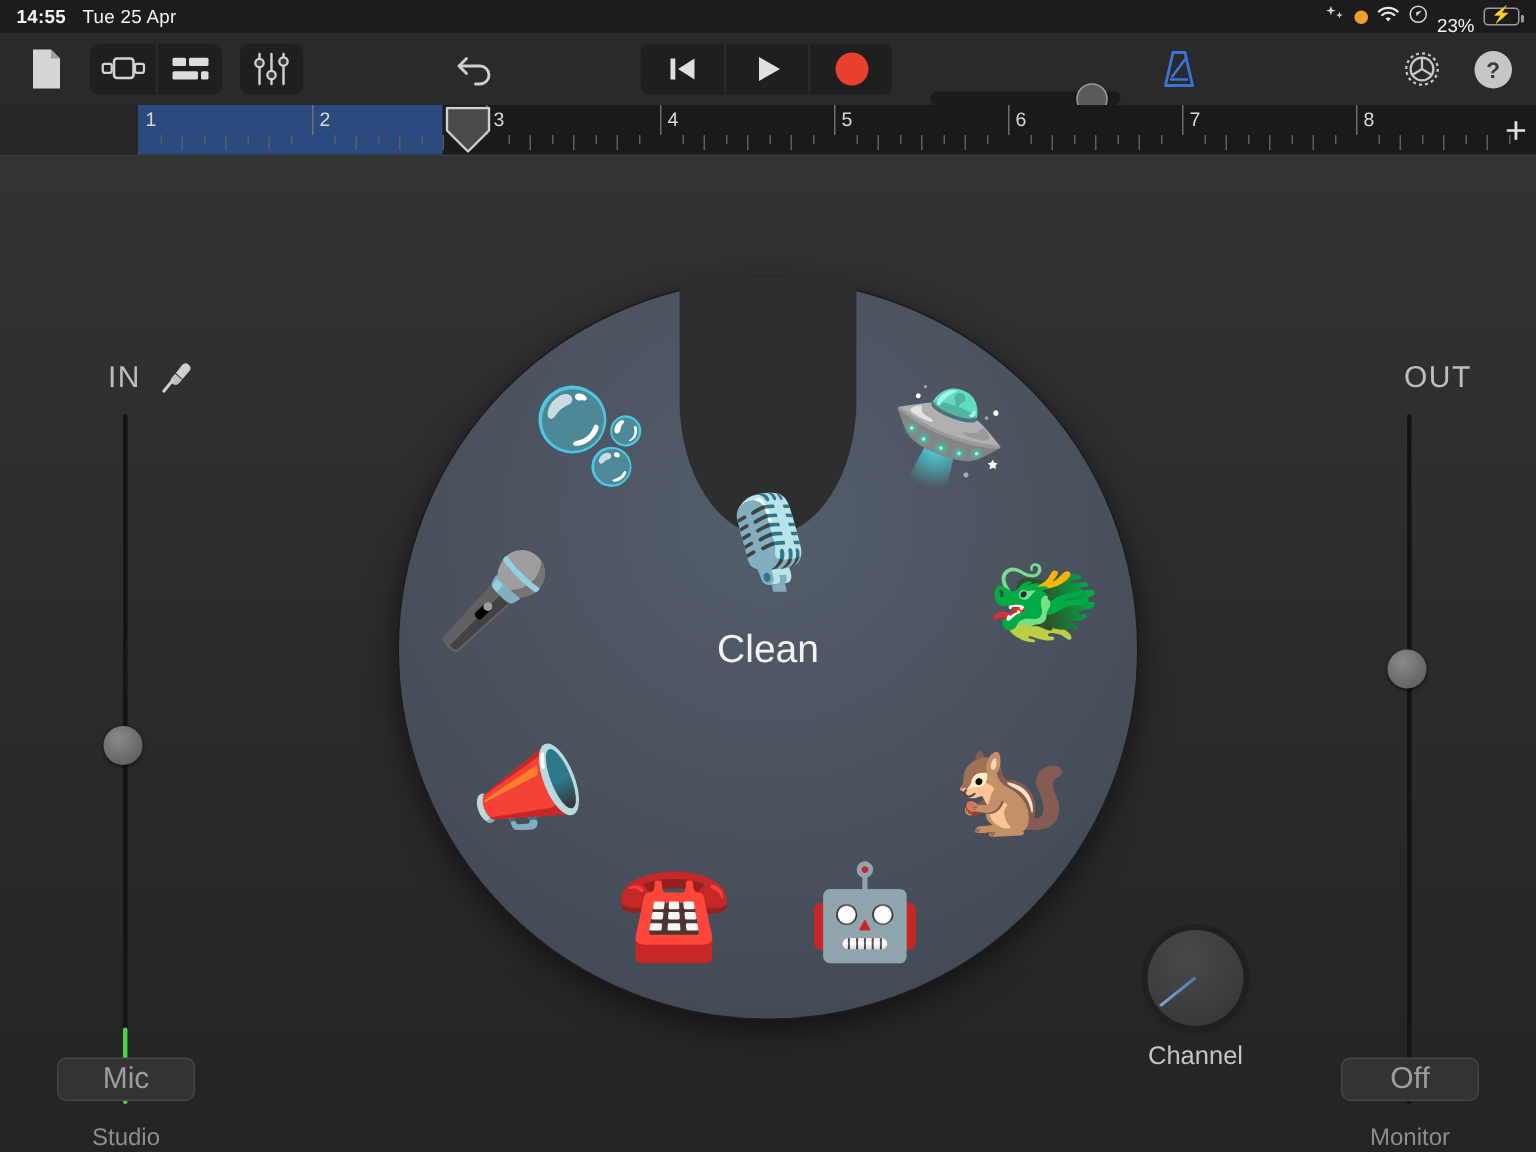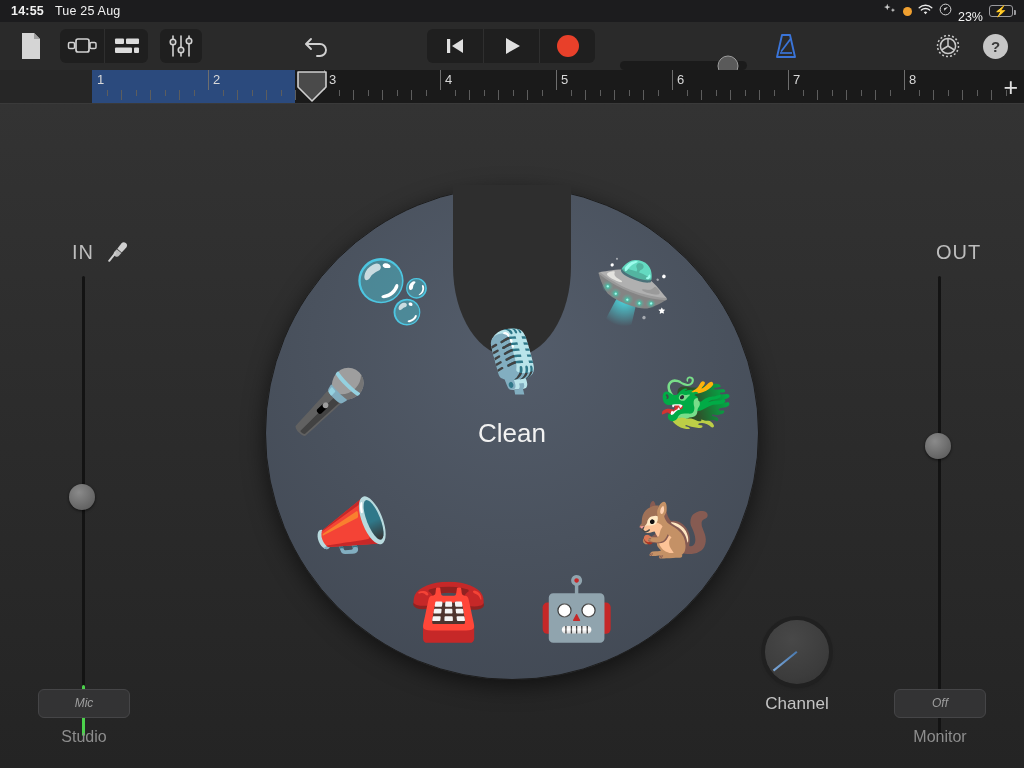--- a/index.html
+++ b/index.html
@@ -245,39 +245,39 @@
   }
   .knob-label {
     margin-top: 10px; color: #c4c4c4; font-size: 17px;
   }
   #tone-knob-wrap { left: 170px; top: 516px; }
   #squeeze-knob-wrap { left: 742px; top: 516px; }
 
   
   .pill-wrap { position: absolute; width: 160px; text-align: center; }
   .pill {
-    display: block; width: 92px; height: 29px; margin: 0 auto;
+    display: block; width: 92px; height: 29px; margin: 16px auto;
     border-radius: 6px; background: #333334;
     border: 1px solid #454547;
-    color: #9e9e9e; font-size: 12px;
-    line-height: 27px; text-align: center; font-style: italic;
+    color: #9e9e9e; font-size: 20px;
+    line-height: 27px; text-align: center;
   }
   .pill-caption { margin-top: 10px; color: #8d8d8d; font-size: 16px; }
   #channel-wrap { left: 4px; top: 585px; }
   #monitor-wrap { left: 860px; top: 585px; }
 </style>
 </head>
 <body>
 
 <div id="app">
 
   <div id="statusbar">
     <div id="status-left">
       <span class="sb-time">14:55</span>
-      <span class="sb-date">Tue 25 Aug</span>
+      <span class="sb-date">Tue 25 Apr</span>
     </div>
     <div id="status-right">
       <span>
         <svg width="13" height="13" viewBox="0 0 16 16">
           <path d="M4 1 L5 4 L8 5 L5 6 L4 9 L3 6 L0 5 L3 4 Z" fill="#cfcfcf"></path>
           <path d="M11 6 L11.7 8 L13.7 8.7 L11.7 9.4 L11 11.4 L10.3 9.4 L8.3 8.7 L10.3 8 Z" fill="#cfcfcf"></path>
         </svg>
       </span>
       <span class="orange-dot"></span>
       <span>

